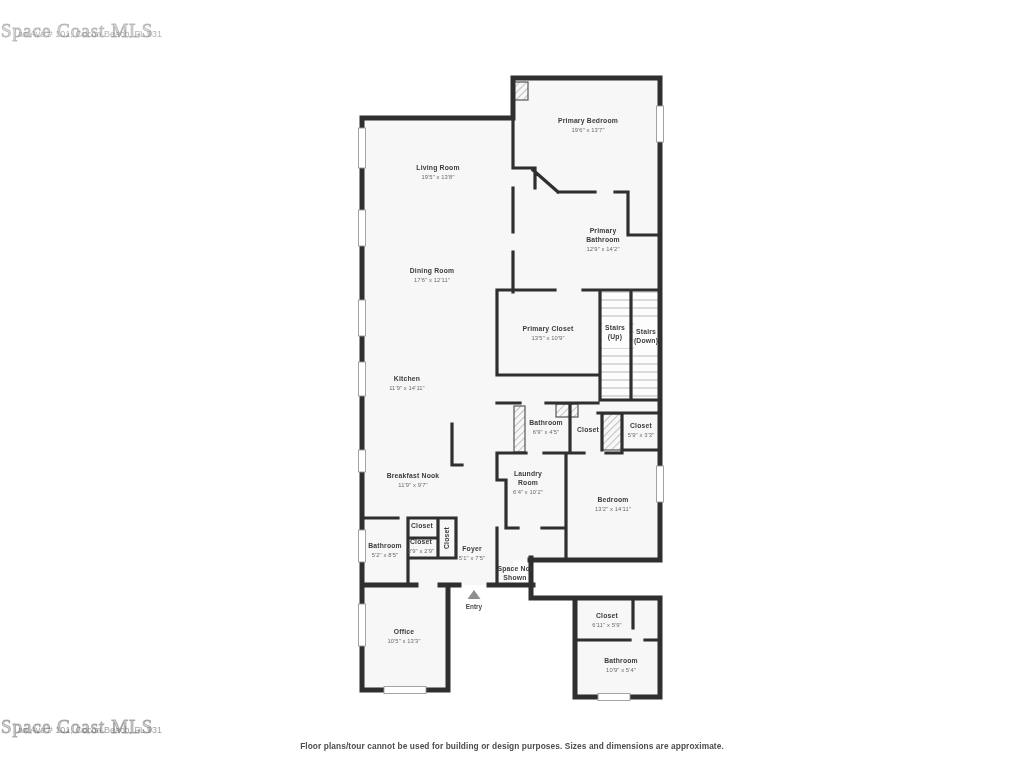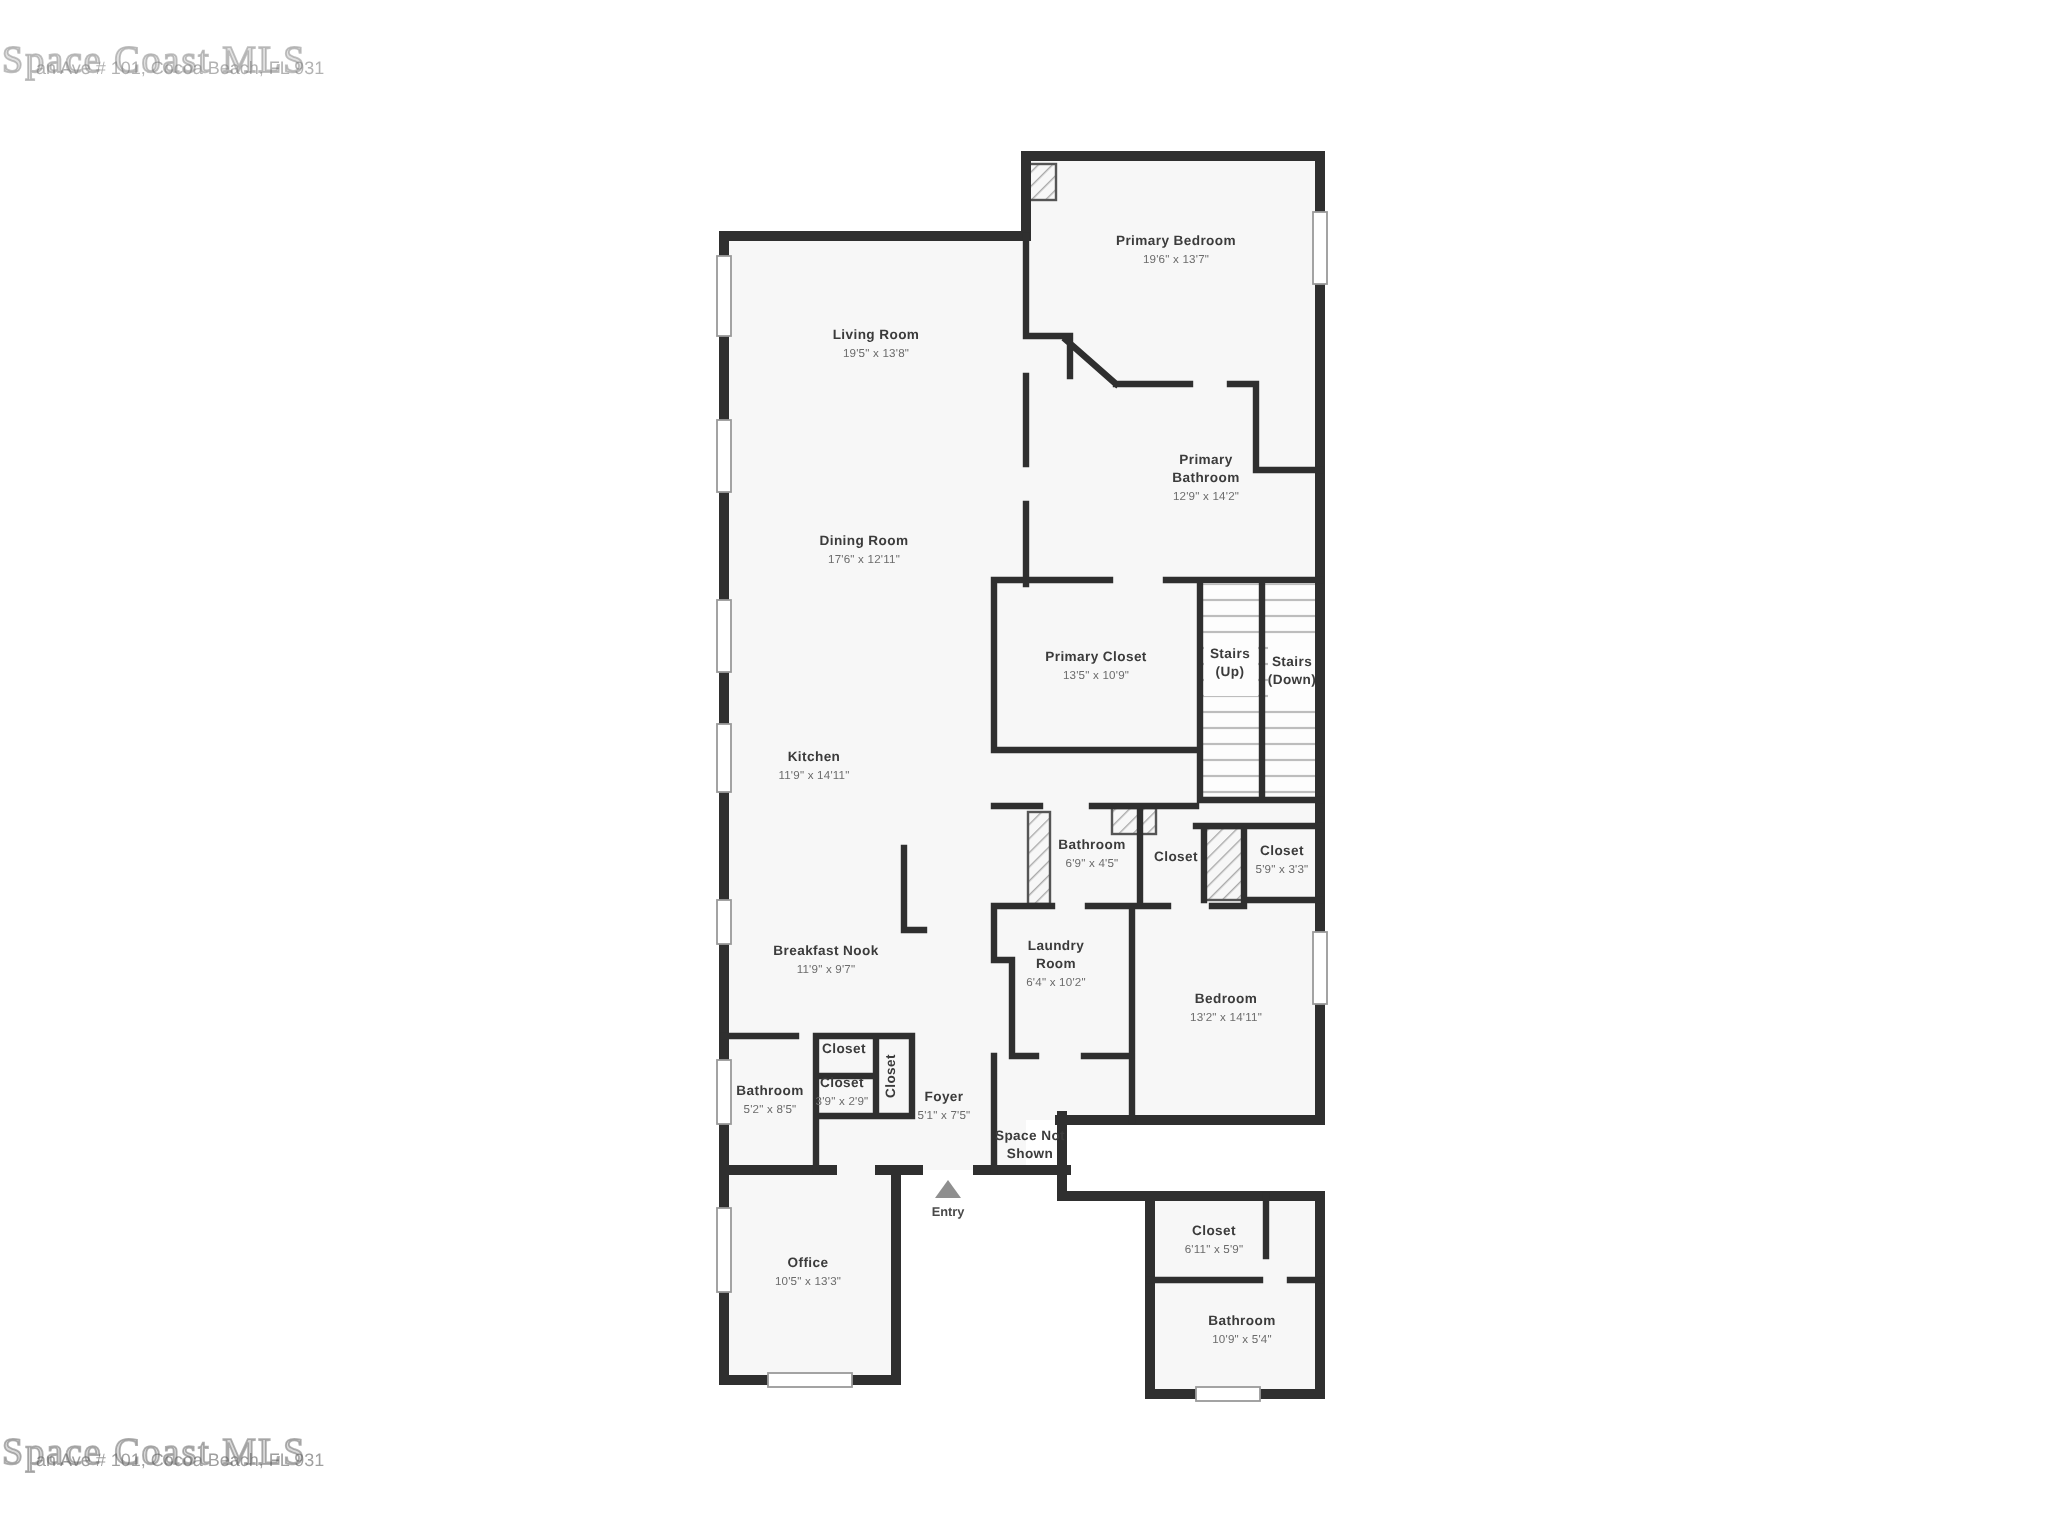--- a/index.html
+++ b/index.html
@@ -191,14 +191,15 @@
 
   <div class="wm wm-top">
     <span class="wm-big">Space Coast MLS</span>
     <span class="wm-small">an Ave # 101, Cocoa Beach, FL 931</span>
   </div>
   <div class="wm wm-bot">
     <span class="wm-big">Space Coast MLS</span>
     <span class="wm-small">an Ave # 101, Cocoa Beach, FL 931</span>
   </div>
 
+  <div class="disclaimer">Floor plans/tour cannot be used for building or design purposes. Sizes and dimensions are approximate.</div>
 
 </div>
 
 </body></html>

